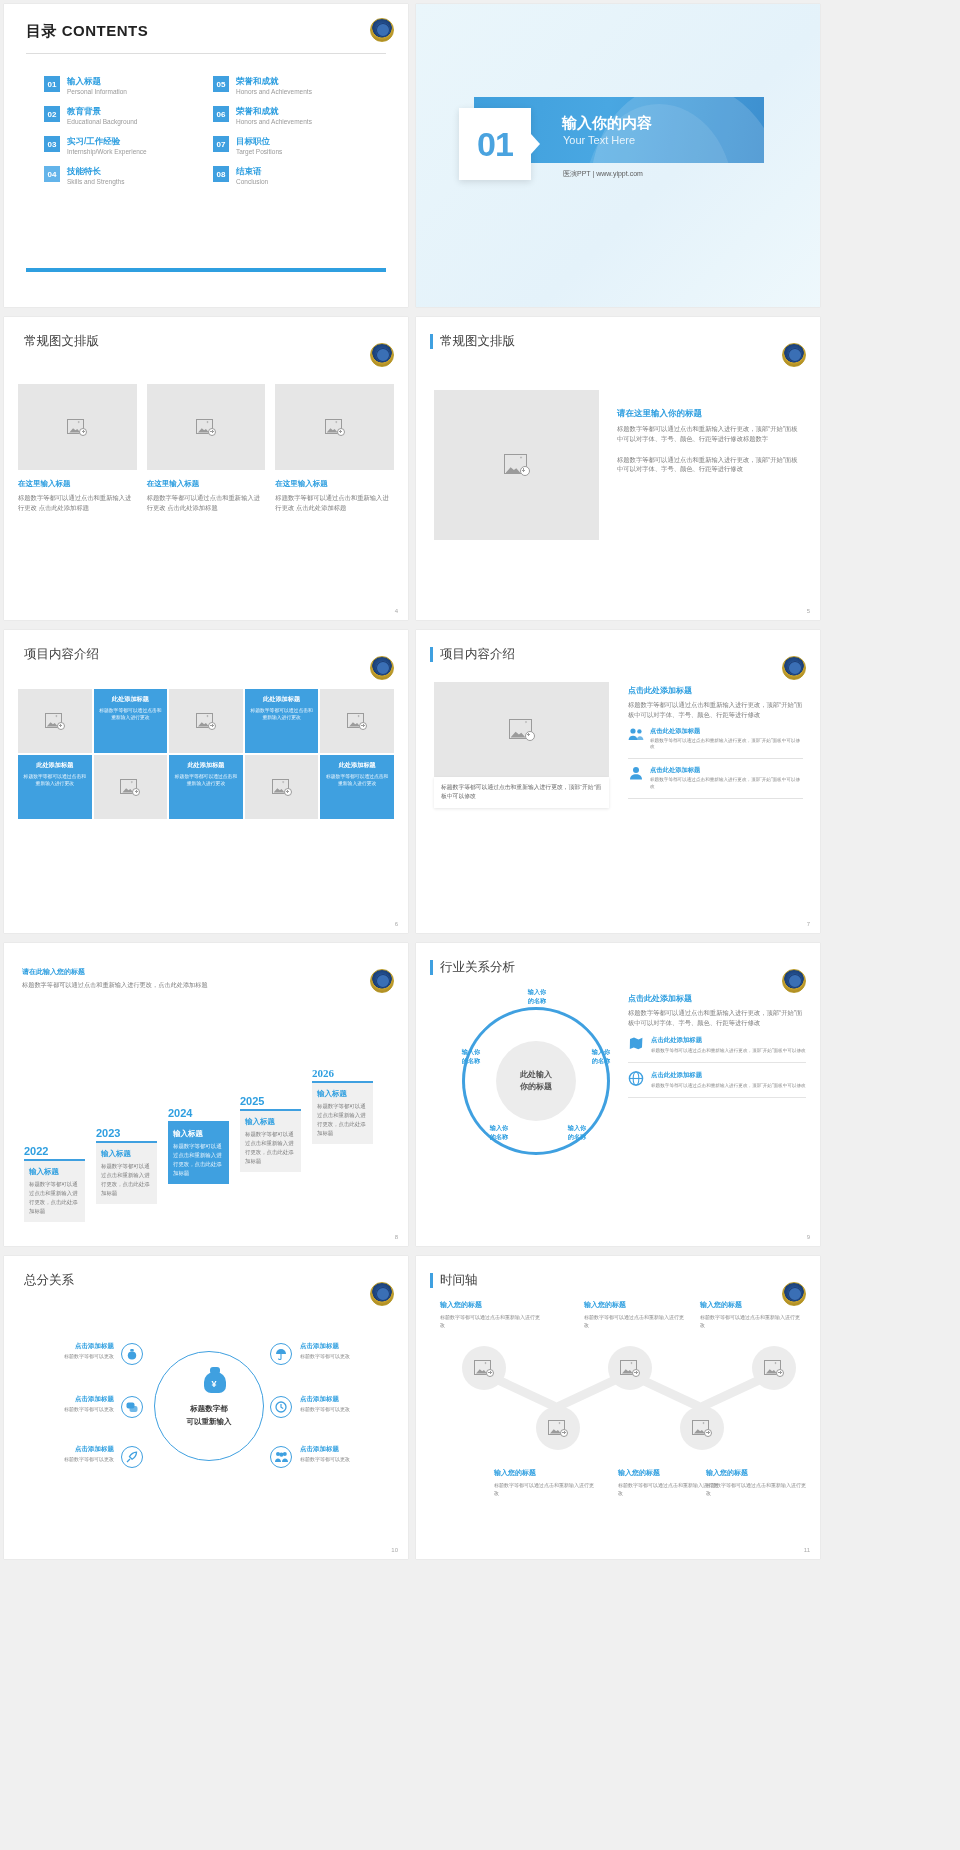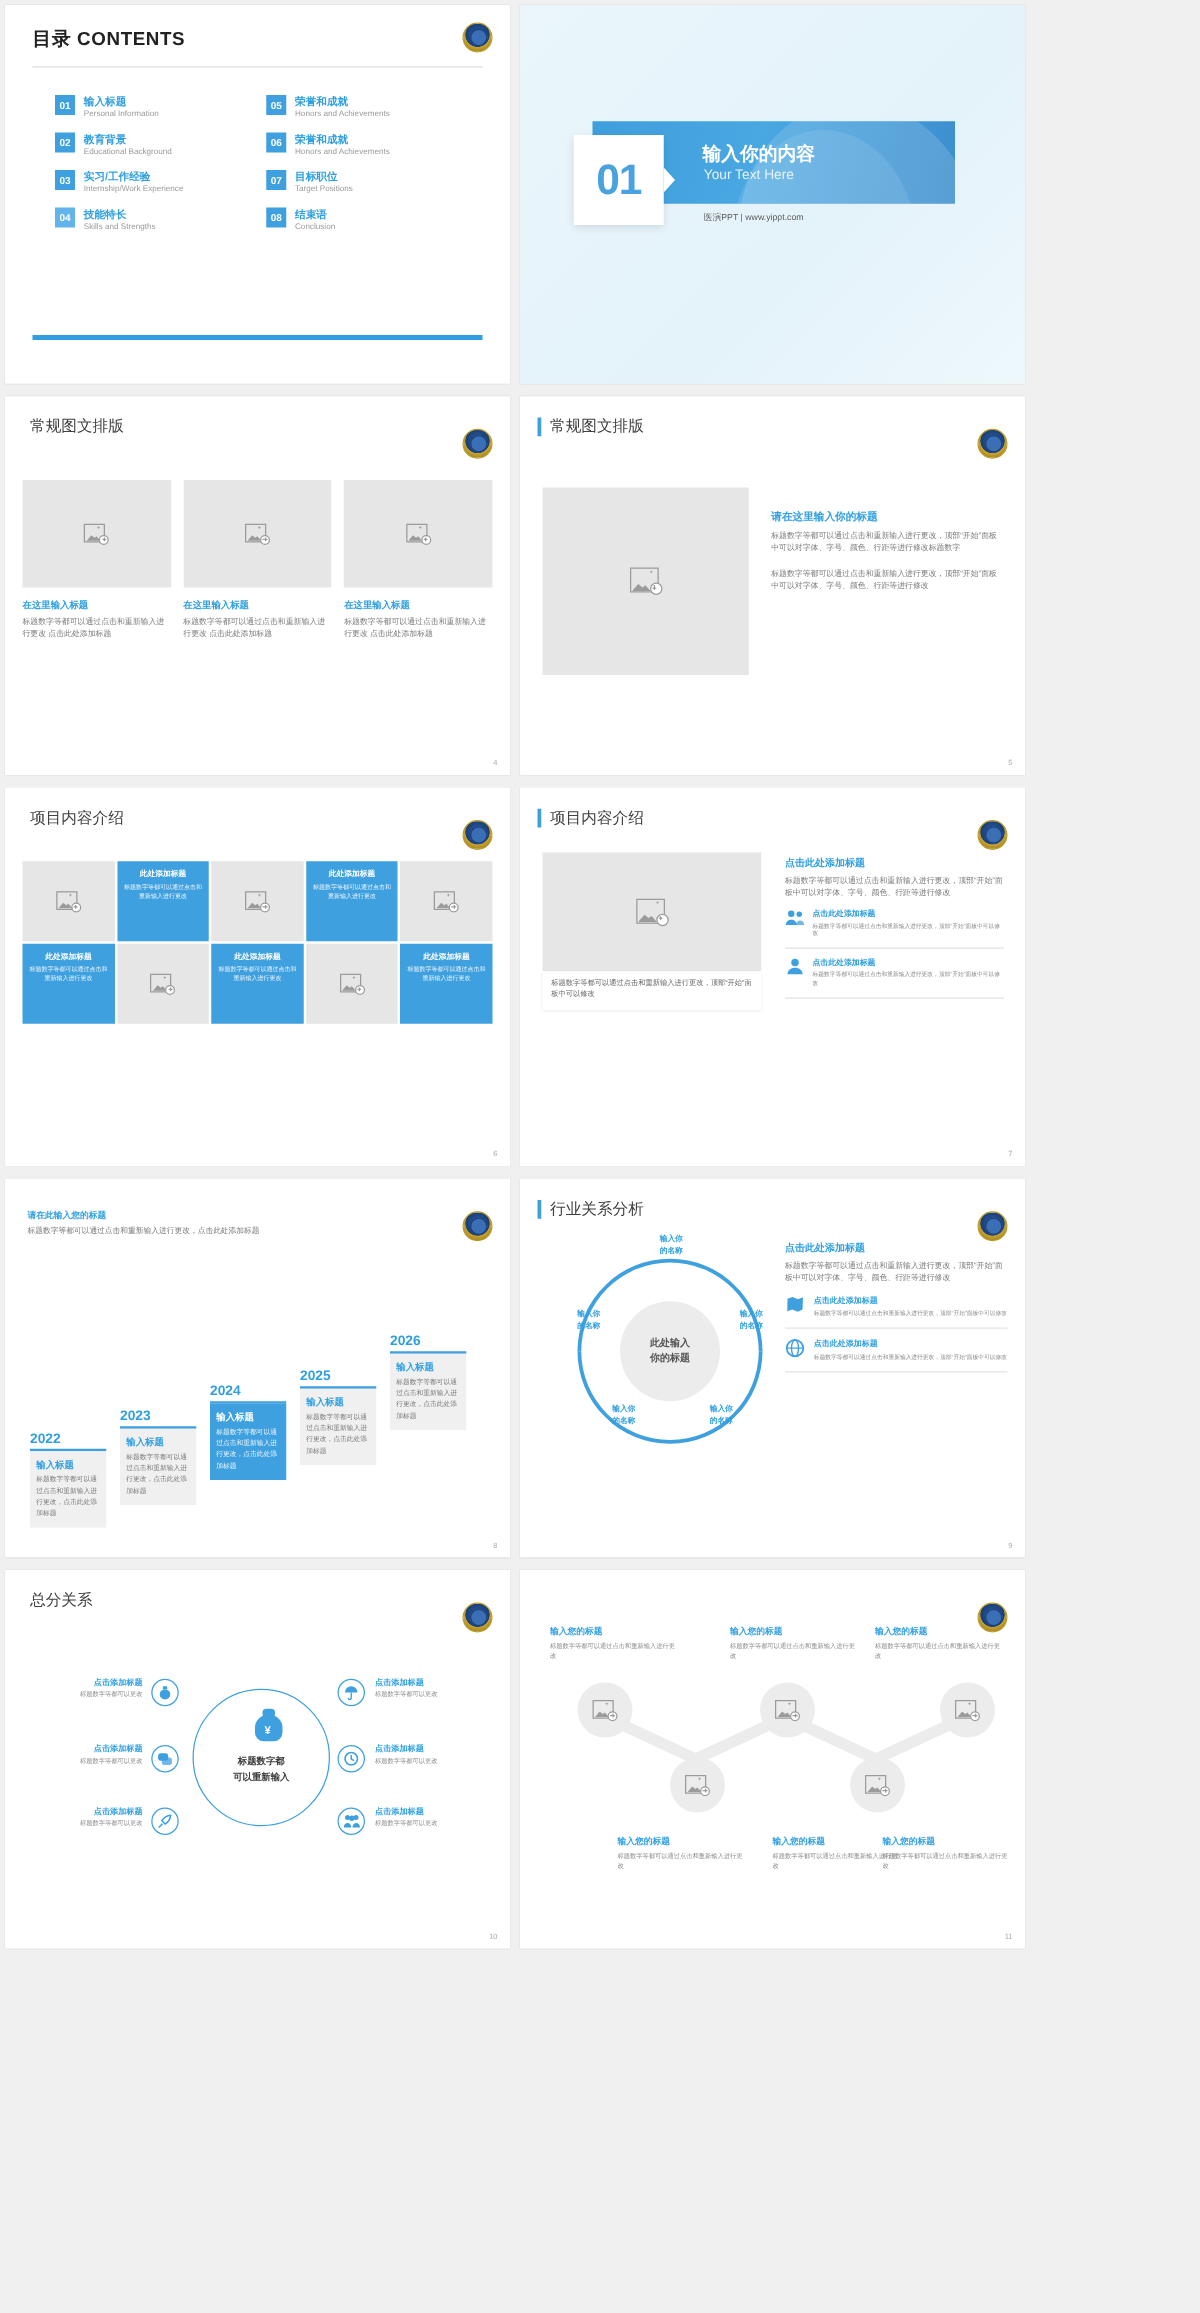--- a/index.html
+++ b/index.html
@@ -492,21 +492,21 @@
         </div>
       </div>
       <div class="step" style="left:222px;bottom:50px;">
         <div class="yr">2025</div>
         <div class="ln"></div>
         <div class="bx">
           <div class="bt">输入标题</div>
           <div class="bb">标题数字等都可以通过点击和重新输入进行更改，点击此处添加标题</div>
         </div>
       </div>
-      <div class="step" style="left:294px;bottom:78px;">
+      <div class="step" style="left:294px;bottom:78px;font-family:Liberation Serif, serif;">
         <div class="yr">2026</div>
         <div class="ln"></div>
         <div class="bx">
           <div class="bt">输入标题</div>
           <div class="bb">标题数字等都可以通过点击和重新输入进行更改，点击此处添加标题</div>
         </div>
       </div>
     </div>
     <div class="pagenum">8</div>
   </div>
@@ -660,20 +660,24 @@
       <div>点击添加标题</div>
       <div class="sb">标题数字等都可以更改</div>
     </div>
     <div class="pagenum">10</div>
   </div>
 
   <div class="slide">
     <div class="emblem" style="right:14px;top:26px;">
         <span class="star"></span>
       </div>
+    <div class="hdr">
+      <div class="tick"></div>
+      <h2>时间轴</h2>
+    </div>
     <div class="zz">
       <div class="zbar" style="left:50px;  top:68px;  width:80px; transform:rotate(25deg);"></div>
       <div class="zbar" style="left:122px; top:104px; width:80px; transform:rotate(-25deg);"></div>
       <div class="zbar" style="left:194px; top:68px;  width:80px; transform:rotate(25deg);"></div>
       <div class="zbar" style="left:266px; top:104px; width:80px; transform:rotate(-25deg);"></div>
 
       <div class="znode" style="left:30px; top:46px;">
           <span class="icn">
             <i class="frame"></i>
             <i class="mtn"></i>

